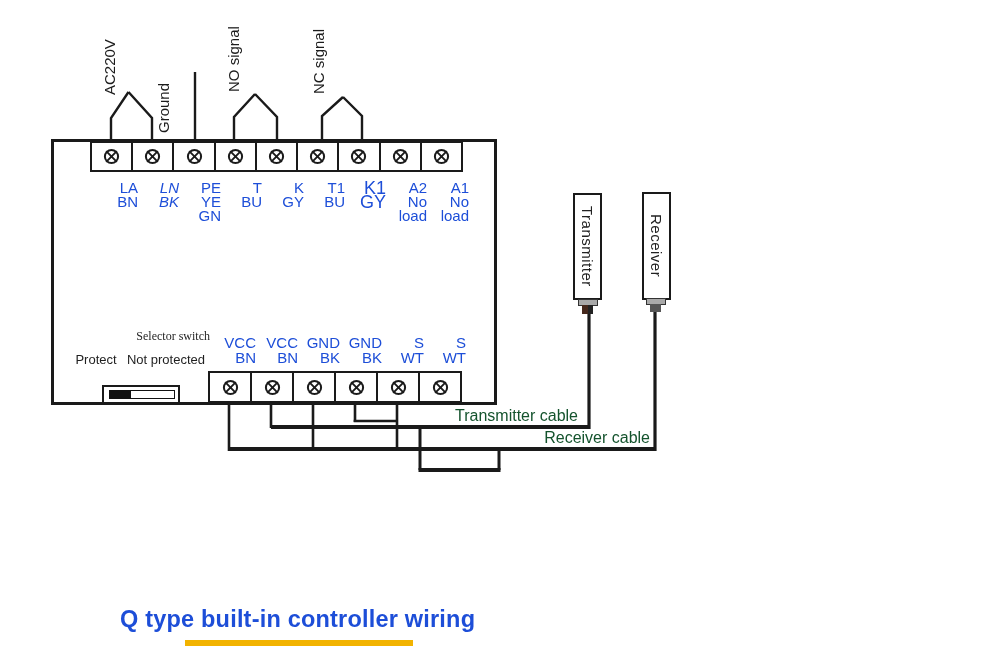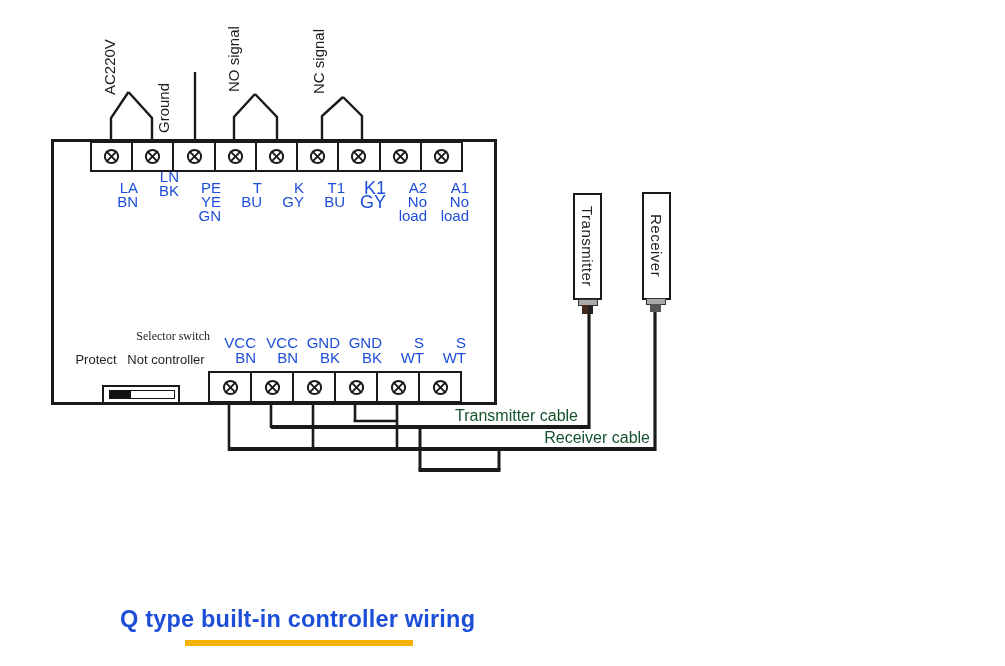--- a/index.html
+++ b/index.html
@@ -183,21 +183,21 @@
           <circle cx="10.5" cy="10.5" r="6.6" fill="none" stroke="#1a1a1a" stroke-width="2"></circle>
           <path d="M5.2 5.2 L15.8 15.8 M15.8 5.2 L5.2 15.8" stroke="#1a1a1a" stroke-width="1.9" fill="none"></path>
         </svg>
       </div>
     </div>
   <div id="top-labels">
       <div class="tstack" style="left: 84px; top: 181px; width: 54px; font-size: 15px; line-height: 14px;">
         <div>LA</div>
         <div>BN</div>
       </div>
-      <div class="tstack" style="left: 125px; top: 170px; width: 54px; font-size: 15px; line-height: 14px;">
+      <div class="tstack" style="left: 125px; top: 181px; width: 54px; font-size: 15px; line-height: 14px; font-style: italic;">
         <div>LN</div>
         <div>BK</div>
       </div>
       <div class="tstack" style="left: 167px; top: 181px; width: 54px; font-size: 15px; line-height: 14px;">
         <div>PE</div>
         <div>YE</div>
         <div>GN</div>
       </div>
       <div class="tstack" style="left: 208px; top: 181px; width: 54px; font-size: 15px; line-height: 14px;">
         <div>T</div>
@@ -253,21 +253,21 @@
       </div>
     </div>
 
   <div class="abs vlabel" style="left:119px;top:77px">AC220V</div>
   <div class="abs vlabel" style="left:173px;top:115px">Ground</div>
   <div class="abs vlabel" style="left:243px;top:74px">NO signal</div>
   <div class="abs vlabel" style="left:328px;top:76px">NC signal</div>
 
   <div class="abs sel-title" style="left:70px;top:329px;width:140px">Selector switch</div>
   <div class="abs sel-opt" style="left:70px;top:352px;width:52px">Protect</div>
-  <div class="abs sel-opt" style="left:122px;top:352px;width:88px">Not controller</div>
+  <div class="abs sel-opt" style="left:122px;top:352px;width:88px">Not protected</div>
   <div class="abs switch-outer">
     <div class="switch-inner"></div>
   </div>
 
   <div class="abs devbox" style="left:573px;top:193px;width:29px;height:107px">
     <span>Transmitter</span>
   </div>
   <div class="abs connector-bar" style="left:578px;top:299px;width:20px;height:7px"></div>
   <div class="abs connector-stub" style="left:582px;top:305px;width:11px;height:9px;
        background:linear-gradient(to right,#45281c 0 55%,#222 55%)"></div>

